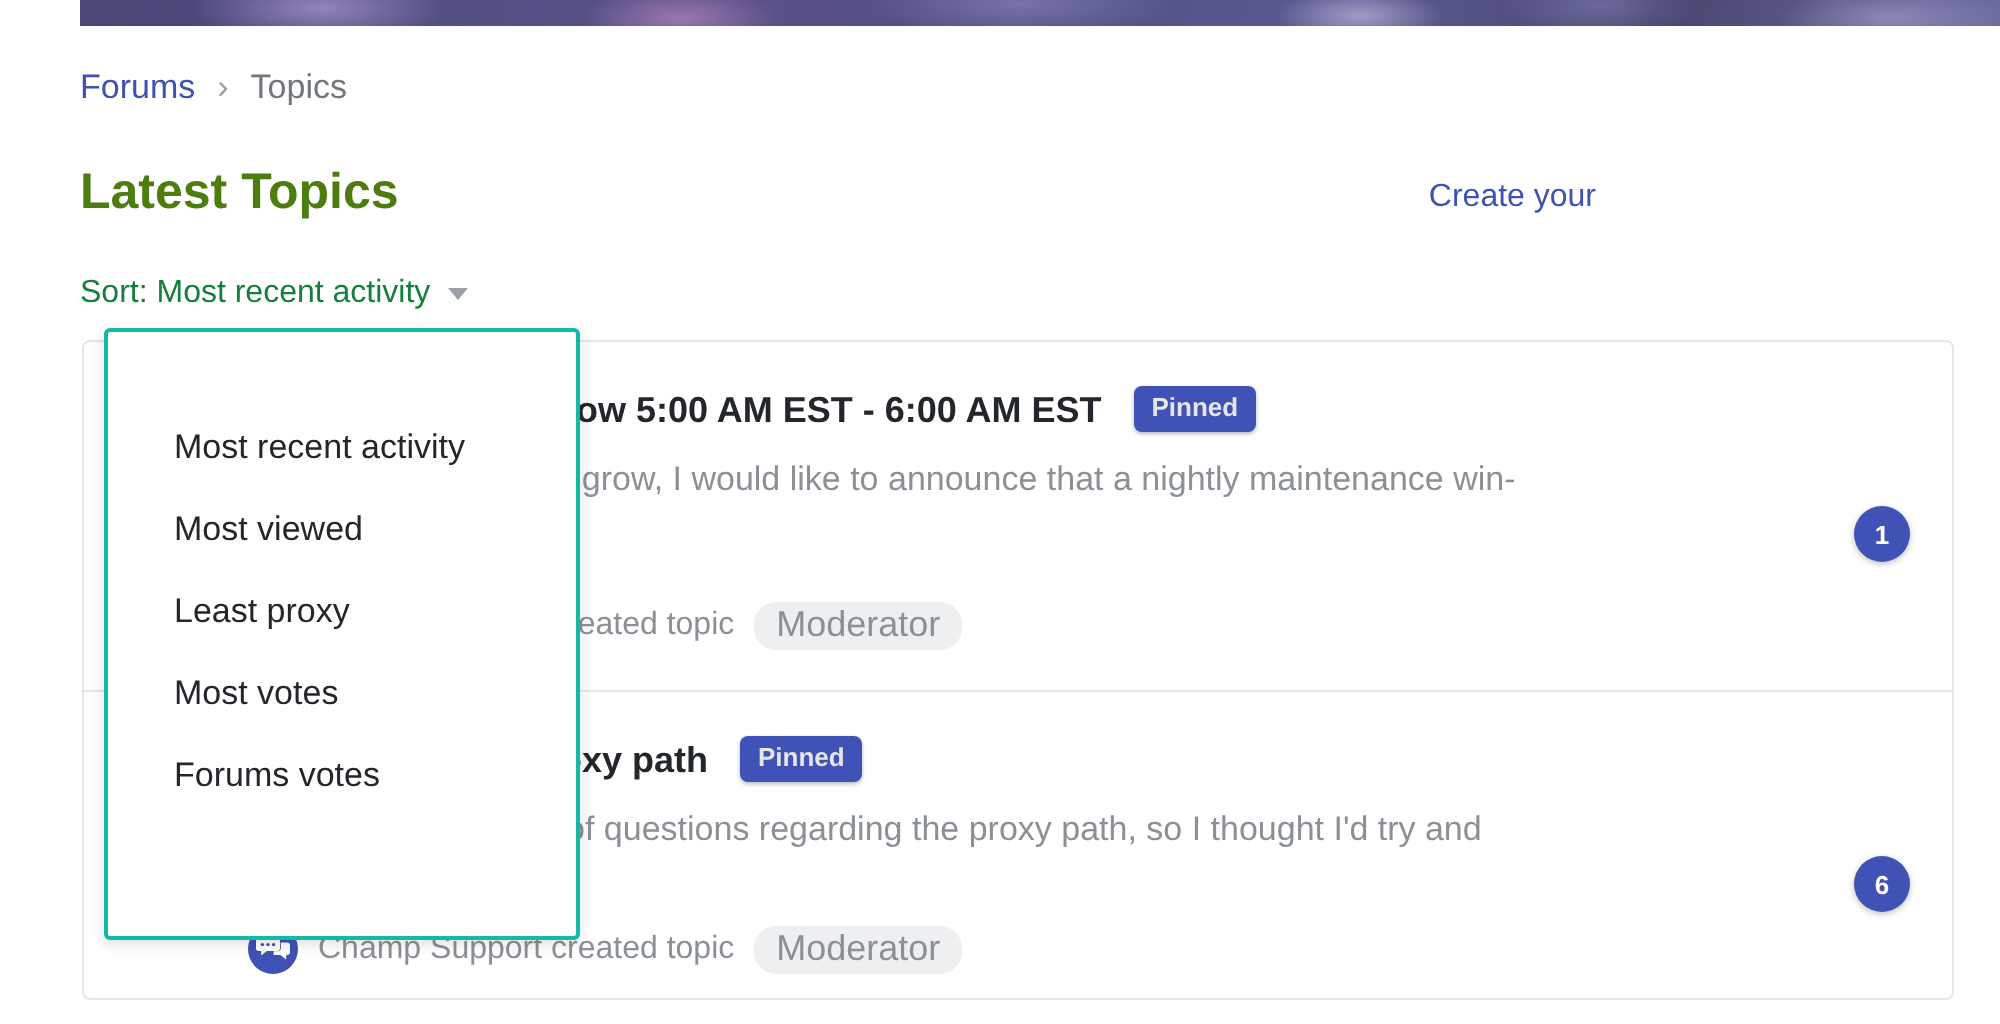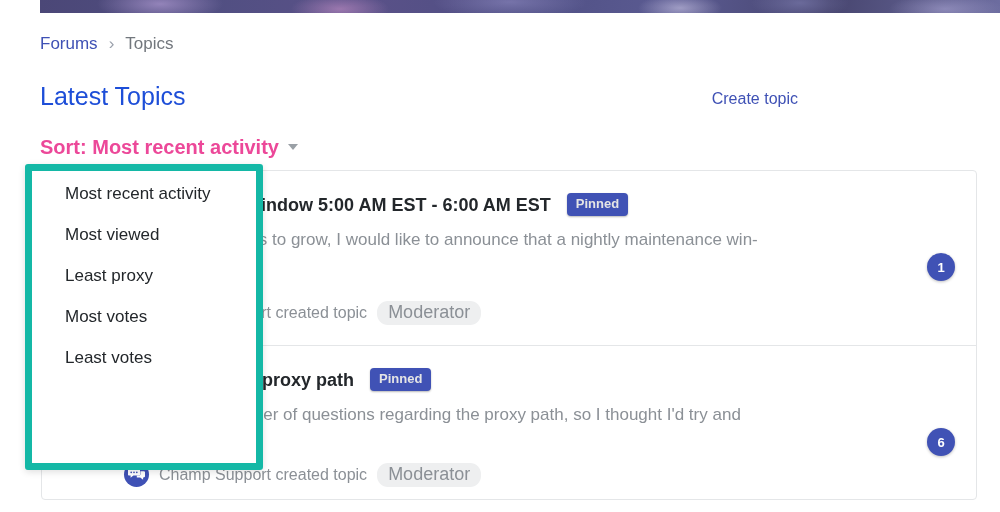--- a/index.html
+++ b/index.html
@@ -30,32 +30,32 @@
     display: flex; align-items: center; gap: 11px;
     font-size: 17px; line-height: 26px;
   }
   .crumb-link { color: #3f51b5; text-decoration: none; }
   .crumb-sep { color: #9aa0ab; font-size: 17px; font-weight: 300; }
   .crumb-current { color: #72777d; }
 
   
   .page-title {
     position: absolute; left: 40px; top: 80px;
-    font-size: 25px; font-weight: 400; color: #1d4ed8; line-height: 32px;
+    font-size: 25px; font-weight: 700; color: #4d7c0f; line-height: 32px;
   }
   .create-topic {
     position: absolute; right: 23px; top: 88px;
     font-size: 16px; color: #3f51b5; text-decoration: none; line-height: 22px;
   }
 
   
   .sort-trigger {
     position: absolute; left: 40px; top: 136px;
     display: flex; align-items: center; gap: 9px;
-    font-size: 20px; color: #ec4899; line-height: 22px; cursor: pointer; font-weight: bold;
+    font-size: 16px; color: #15803d; line-height: 22px; cursor: pointer;
   }
   .caret {
     width: 0; height: 0;
     border-left: 5px solid transparent; border-right: 5px solid transparent;
     border-top: 6px solid #9aa0a6;
   }
 
   
   .topic-card {
     position: absolute; left: 41px; top: 170px; width: 936px; height: 330px;
@@ -98,24 +98,24 @@
   }
   .avatar svg { position: absolute; left: 4px; top: 6px; }
   .meta-text { font-size: 16px; color: #8b9096; line-height: 22px; }
   .role-badge {
     background: #eeeff0; color: #8b9096; font-size: 18px;
     border-radius: 11px; padding: 3px 11px 4px; line-height: 17px;
   }
 
   
   .sort-menu {
-    position: absolute; left: 25px; top: 164px; width: 238px; height: 306px;
-    background: #fff; border: 7px solid #14b8a6; border-radius: 3px;
+    position: absolute; left: 52px; top: 164px; width: 238px; height: 306px;
+    background: #fff; border: 2px solid #14b8a6; border-radius: 3px;
     box-shadow: 0 2px 7px rgba(0,0,0,0.13);
-    padding: 2px 0 0 0; z-index: 20;
+    padding: 37px 0 0 0; z-index: 20;
   }
   .sort-option {
     height: 41px; line-height: 41px; padding: 0 16px 0 33px;
     font-size: 17px; color: #23272b; white-space: nowrap; cursor: pointer;
   }
 </style>
 </head>
 <body>
 
 <div class="page">
@@ -123,21 +123,21 @@
   <div class="banner"></div>
 
   <nav class="breadcrumb">
     <a class="crumb-link" href="#">Forums</a>
     <span class="crumb-sep">›</span>
     <span class="crumb-current">Topics</span>
   </nav>
 
   <h1 class="page-title">Latest Topics</h1>
 
-  <a class="create-topic" href="#">Create topic</a>
+  <a class="create-topic" href="#">Create your</a>
 
   <div class="sort-trigger">
     <span>Sort: Most recent activity</span>
     <span class="caret"></span>
   </div>
 
   <section class="topic-card">
 
     <article class="topic-row">
       <div class="topic-head">
@@ -183,16 +183,16 @@
       </div>
     </article>
 
   </section>
 
   <div class="sort-menu">
     <div class="sort-option">Most recent activity</div>
     <div class="sort-option">Most viewed</div>
     <div class="sort-option">Least proxy</div>
     <div class="sort-option">Most votes</div>
-    <div class="sort-option">Least votes</div>
+    <div class="sort-option">Forums votes</div>
   </div>
 
 </div>
 
 </body></html>

